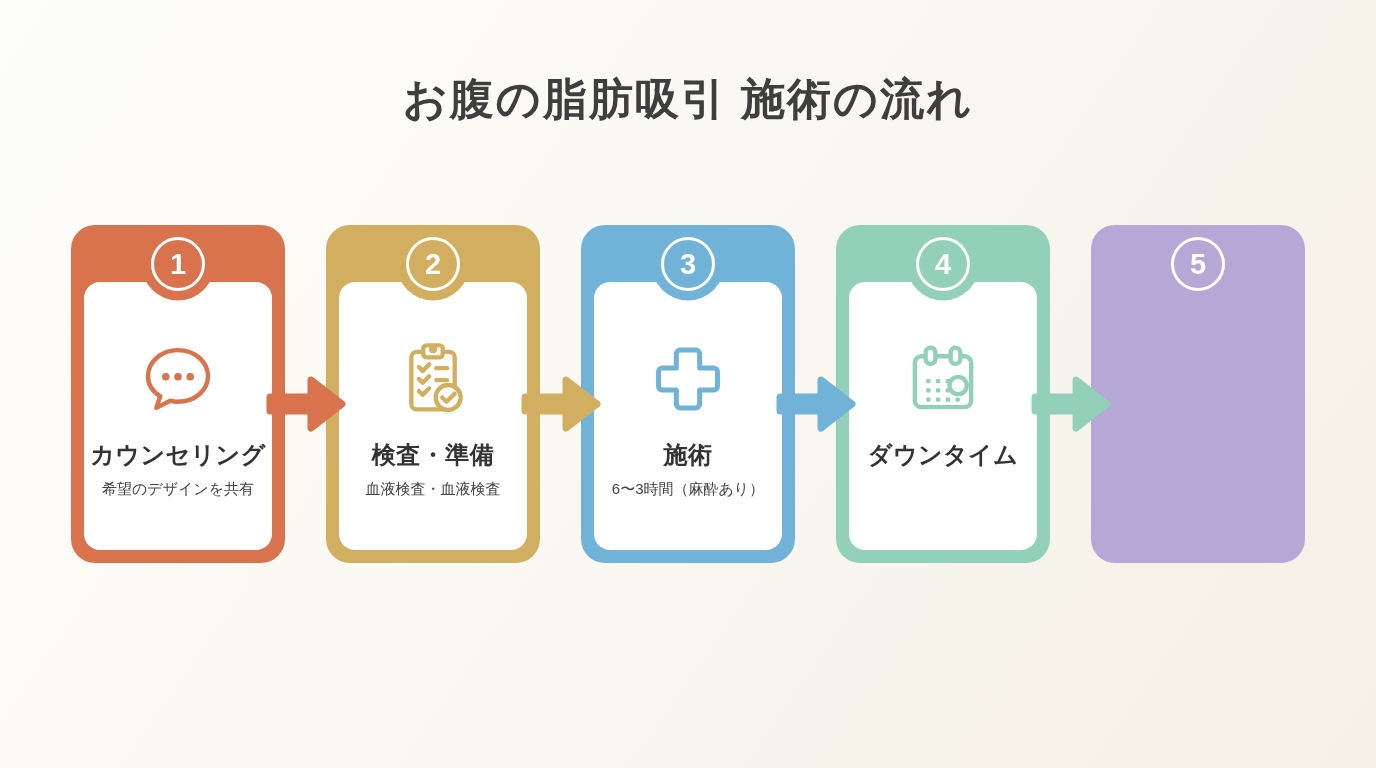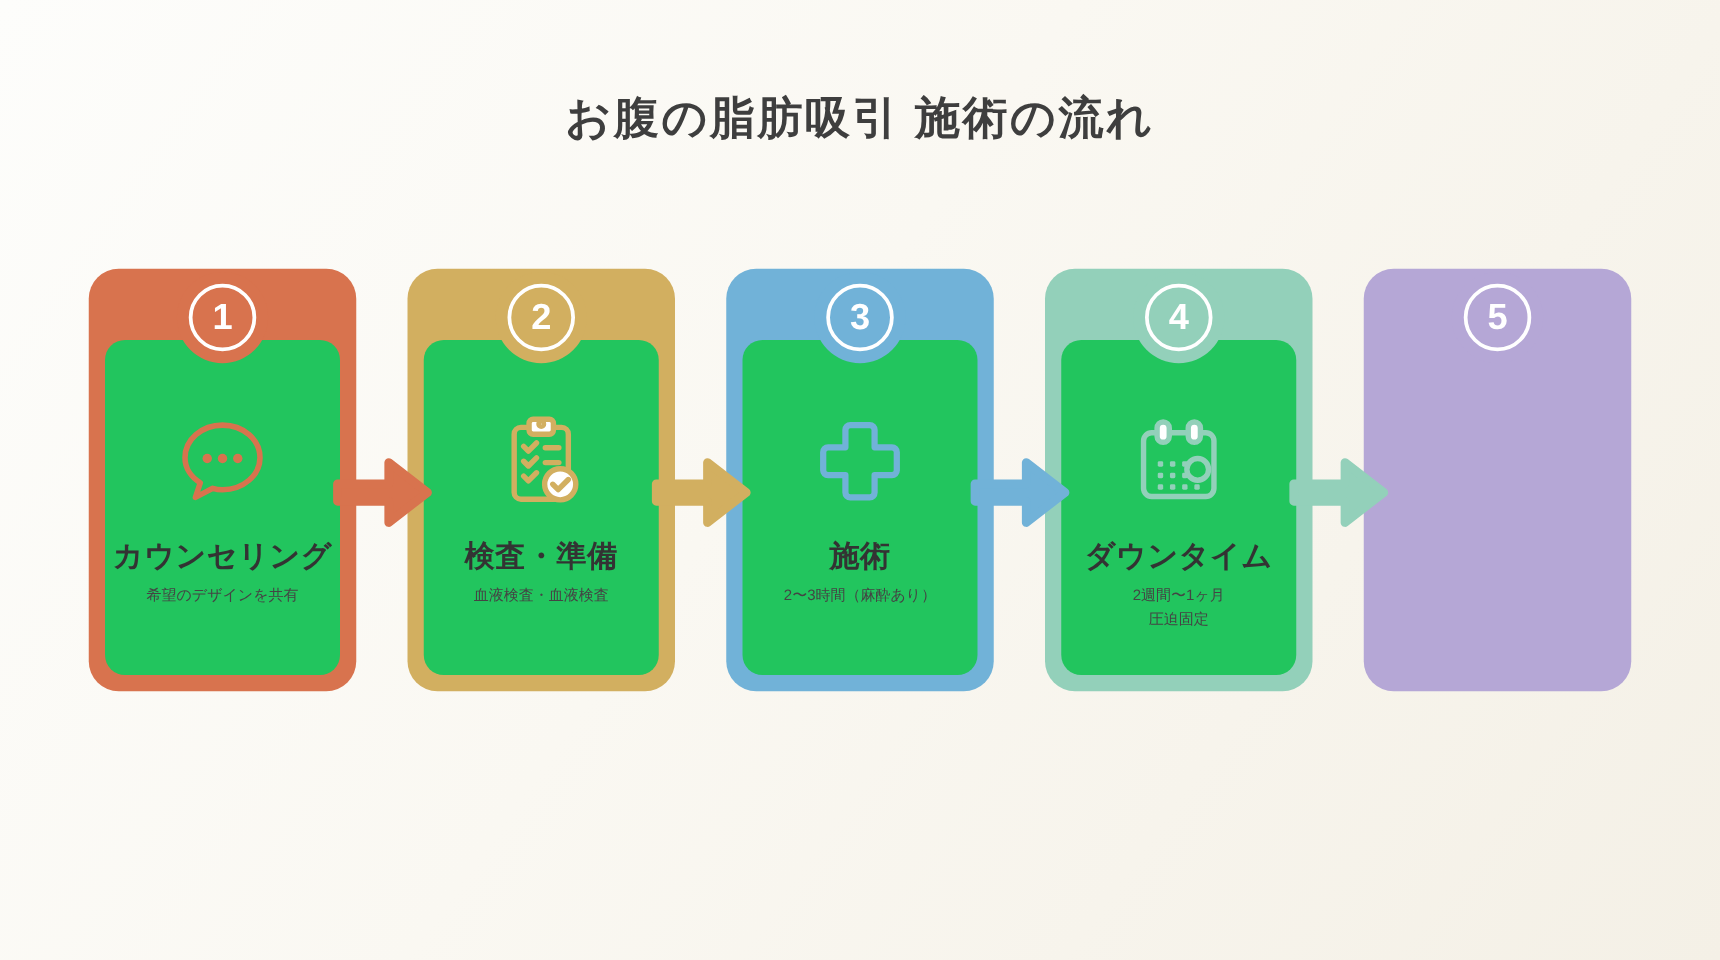--- a/index.html
+++ b/index.html
@@ -5,21 +5,21 @@
   * { margin:0; padding:0; box-sizing:border-box; }
   html,body { width:1376px; height:768px; overflow:hidden; }
   body {
     font-family:"Liberation Sans","DejaVu Sans",sans-serif;
     background:linear-gradient(125deg,#fdfdfb 0%,#faf8f2 45%,#f4f0e6 100%);
   }
   .canvas { width:1376px; height:768px; position:relative; }
   .page-title {
     text-align:center;
     margin-top:70px;
-    font-size:36px;
+    font-size:44px;
     font-weight:800;
     letter-spacing:2px;
     color:#3e3e3e;
   }
   .flow {
     display:flex;
     justify-content:center;
     align-items:flex-start;
     margin-top:96px;
   }
@@ -27,21 +27,21 @@
     flex:none;
     width:214px; height:338px;
     border-radius:24px;
     background:var(--c);
     position:relative;
     z-index:1;
   }
   .card-inner {
     position:absolute;
     top:57px; left:13px; right:13px; bottom:13px;
-    background:#22c55e;
+    background:#ffffff;
     border-radius:16px;
     display:flex; flex-direction:column; align-items:center;
     text-align:center;
     z-index:2;
   }
   .step-badge {
     position:absolute;
     top:12px; left:50%;
     transform:translateX(-50%);
     width:54px; height:54px;
@@ -62,21 +62,21 @@
   }
   .card-title {
     margin-top:13px;
     font-size:24px;
     font-weight:700;
     color:#333333;
     letter-spacing:0.5px;
   }
   .card-sub {
     margin-top:6px;
-    font-size:12px;
+    font-size:15px;
     color:#444444;
     line-height:1.55;
     white-space:pre-line;
   }
   .arrow-slot {
     flex:none;
     width:41px; height:338px;
     position:relative;
     color:var(--c);
     z-index:6;
@@ -155,21 +155,21 @@
       <div class="step-badge">
         <span>3</span>
       </div>
       <div class="card-inner">
         <div class="icon-wrap">
           <svg class="icon-svg" width="80" height="80" viewBox="0 0 72 72" fill="none" stroke="currentColor" stroke-width="4.5" stroke-linecap="round" stroke-linejoin="round">
             <path d="M29 10 h14 a3.5 3.5 0 0 1 3.5 3.5 V26 h12.5 a3.5 3.5 0 0 1 3.5 3.5 v13 a3.5 3.5 0 0 1 -3.5 3.5 H46.5 v12.5 a3.5 3.5 0 0 1 -3.5 3.5 H29 a3.5 3.5 0 0 1 -3.5 -3.5 V46 H13 a3.5 3.5 0 0 1 -3.5 -3.5 v-13 A3.5 3.5 0 0 1 13 26 h12.5 V13.5 A3.5 3.5 0 0 1 29 10 Z"></path>
           </svg>
         </div>
         <div class="card-title">施術</div>
-        <div class="card-sub">2〜3時間（麻酔あり）</div>
+        <div class="card-sub">6〜3時間（麻酔あり）</div>
       </div>
     </div>
 
     <div class="arrow-slot" style="--c: #71B2D8;">
       <svg width="86" height="64" viewBox="0 0 86 64">
         <path d="M7 25 L48 25 L48 8 L79 32 L48 56 L48 39 L7 39 Z" fill="currentColor" stroke="currentColor" stroke-width="7" stroke-linejoin="round" stroke-linecap="round"></path>
       </svg>
     </div>
 
     <div class="step-card" style="--c: #93D0BA;">
@@ -191,22 +191,20 @@
               <rect x="38.5" y="44.5" width="4" height="4" rx="1"></rect>
               <rect x="20.5" y="53" width="4" height="4" rx="1"></rect>
               <rect x="29.5" y="53" width="4" height="4" rx="1"></rect>
               <rect x="38.5" y="53" width="4" height="4" rx="1"></rect>
               <rect x="47.5" y="53" width="4" height="4" rx="1"></rect>
             </g>
             <circle cx="50" cy="42" r="8"></circle>
           </svg>
         </div>
         <div class="card-title">ダウンタイム</div>
-        <div class="card-sub">2週間〜1ヶ月
-圧迫固定</div>
       </div>
     </div>
 
     <div class="arrow-slot" style="--c: #93D0BA;">
       <svg width="86" height="64" viewBox="0 0 86 64">
         <path d="M7 25 L48 25 L48 8 L79 32 L48 56 L48 39 L7 39 Z" fill="currentColor" stroke="currentColor" stroke-width="7" stroke-linejoin="round" stroke-linecap="round"></path>
       </svg>
     </div>
 
     <div class="step-card" style="--c: #B5A7D6;">

